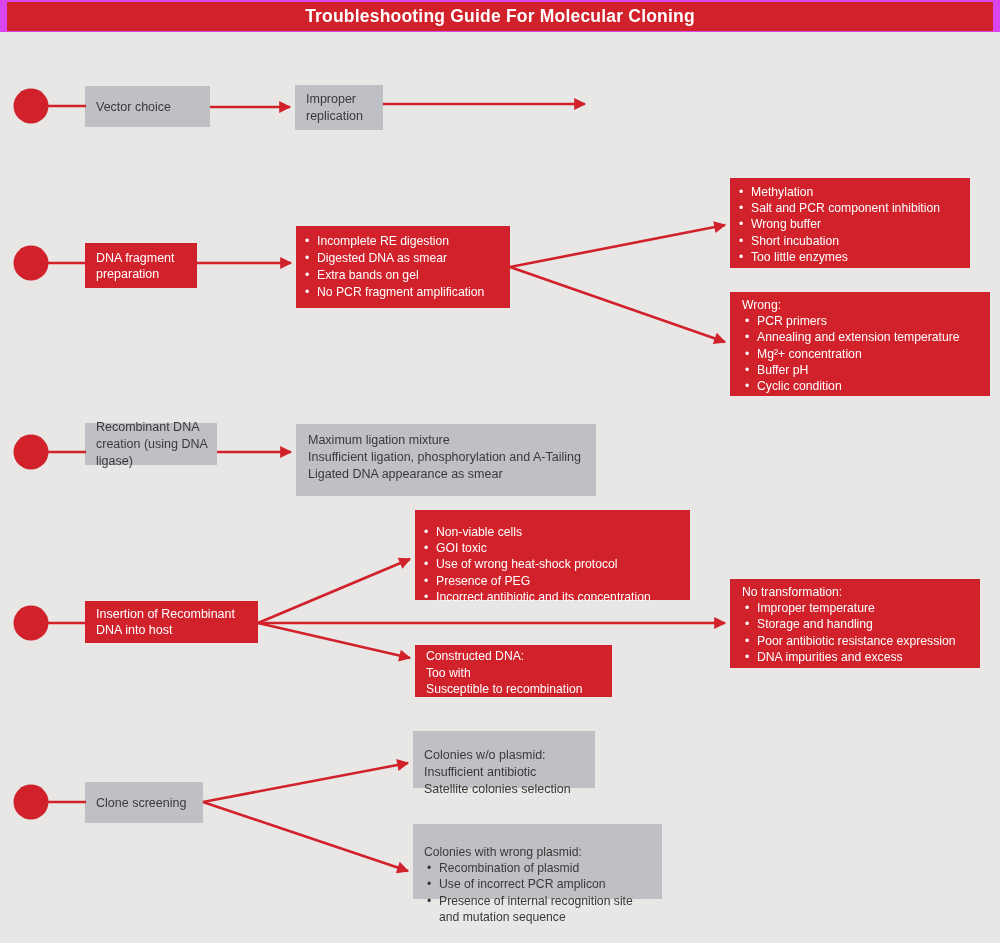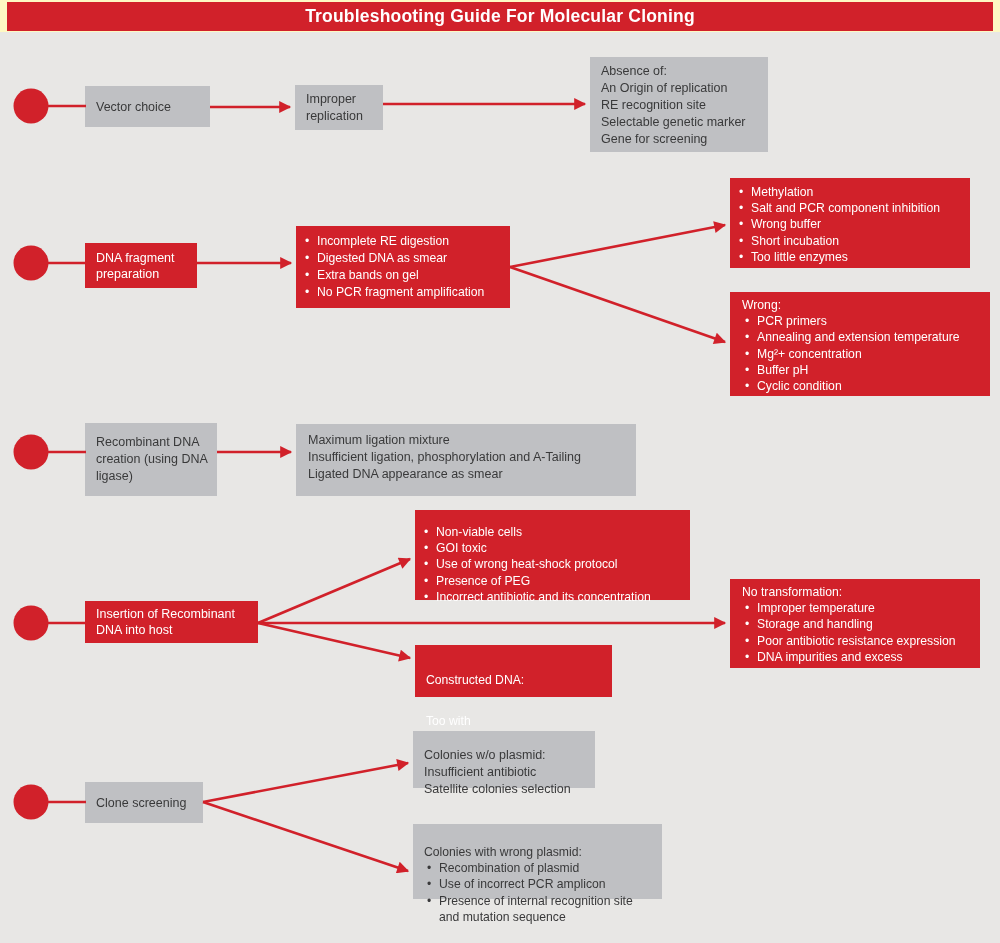--- a/index.html
+++ b/index.html
@@ -1,29 +1,29 @@
 <!DOCTYPE html>
 <html><head>
 <meta charset="utf-8">
 <style>
   html,body { margin:0; padding:0; background:#ffffff; }
-  .canvas { position:relative; width:1000px; height:943px; background:#fef9c3; overflow:hidden;
+  .canvas { position:relative; width:1000px; height:943px; background:#d946ef; overflow:hidden;
             font-family:"Liberation Sans", sans-serif; }
   .bg { position:absolute; left:0; top:32px; width:1000px; height:911px; background:#e8e7e5; }
   .titlebar { position:absolute; left:7px; top:2px; width:986px; height:29px; background:#d1212a;
               color:#ffffff; display:flex; align-items:center; justify-content:center;
               font-weight:bold; font-size:17.5px; letter-spacing:.2px; z-index:2; }
   .box { position:absolute; z-index:2; box-sizing:border-box; font-size:12.2px; }
   .gray { background:#bfc0c3; color:#39393a; }
   .red  { background:#d1212a; color:#ffffff; }
   .stage { display:flex; align-items:center; padding-left:11px; line-height:16px; font-size:12.5px; }
   .stage span { display:block; }
   .pad { padding:6px 11px; }
   .ln { line-height:17px; font-size:12.5px; }
-  .red .ln { font-size:12.2px; line-height:16.5px;margin-top:24px; }
+  .red .ln { font-size:12.2px; line-height:16.5px; }
   .hd { line-height:16.2px; }
   ul { list-style:none; margin:0; padding:0; }
   li { position:relative; padding-left:15px; line-height:16.2px; }
   li::before { content:"\2022"; position:absolute; left:3px; }
   .b2 li { line-height:17px; }
   .connectors { position:absolute; left:0; top:0; z-index:3; pointer-events:none; }
   .connectors line { stroke:#d1212a; stroke-width:2.6; }
   .connectors circle { fill:#d1212a; }
   .connectors path { fill:#d1212a; }
 </style>
@@ -66,27 +66,20 @@
     <line x1="203" y1="802" x2="408" y2="763" marker-end="url(#ah)"></line>
     <line x1="203" y1="802" x2="408" y2="871" marker-end="url(#ah)"></line>
   </svg>
 
   <div class="box gray stage" style="left:85px;top:86px;width:125px;height:41px">
     <span>Vector choice</span>
   </div>
   <div class="box gray stage" style="left:295px;top:85px;width:88px;height:45px;line-height:17px">
     <span>Improper replication</span>
   </div>
-  <div class="box gray pad" style="left:590px;top:57px;width:178px;height:95px">
-    <div class="ln">Absence of:</div>
-    <div class="ln">An Origin of replication</div>
-    <div class="ln">RE recognition site</div>
-    <div class="ln">Selectable genetic marker</div>
-    <div class="ln">Gene for screening</div>
-  </div>
 
   <div class="box red stage" style="left:85px;top:243px;width:112px;height:45px">
     <span>DNA fragment preparation</span>
   </div>
   <div class="box red b2" style="left:296px;top:226px;width:214px;height:82px;padding:7px 6px">
     <ul>
       <li>Incomplete RE digestion</li>
       <li>Digested DNA as smear</li>
       <li>Extra bands on gel</li>
       <li>No PCR fragment amplification</li>
@@ -105,24 +98,24 @@
     <div class="hd">Wrong:</div>
     <ul>
       <li>PCR primers</li>
       <li>Annealing and extension temperature</li>
       <li>Mg²+ concentration</li>
       <li>Buffer pH</li>
       <li>Cyclic condition</li>
     </ul>
   </div>
 
-  <div class="box gray stage" style="left:85px;top:423px;width:132px;height:73px;line-height:17px">
+  <div class="box gray stage" style="left:85px;top:423px;width:132px;height:42px;line-height:17px">
     <span>Recombinant DNA creation (using DNA ligase)</span>
   </div>
-  <div class="box gray" style="left:296px;top:424px;width:340px;height:72px;padding:8px 12px">
+  <div class="box gray" style="left:296px;top:424px;width:300px;height:72px;padding:8px 12px">
     <div class="ln">Maximum ligation mixture</div>
     <div class="ln">Insufficient ligation, phosphorylation and A-Tailing</div>
     <div class="ln">Ligated DNA appearance as smear</div>
   </div>
 
   <div class="box red stage" style="left:85px;top:601px;width:173px;height:42px">
     <span>Insertion of Recombinant DNA into host</span>
   </div>
   <div class="box red" style="left:415px;top:510px;width:275px;height:90px;padding:14px 6px">
     <ul>

